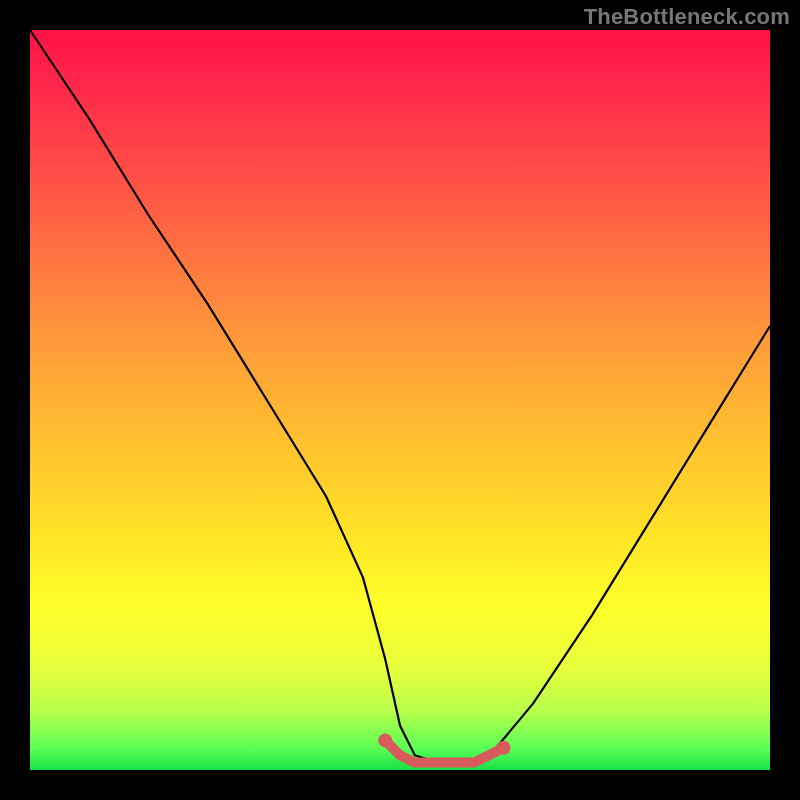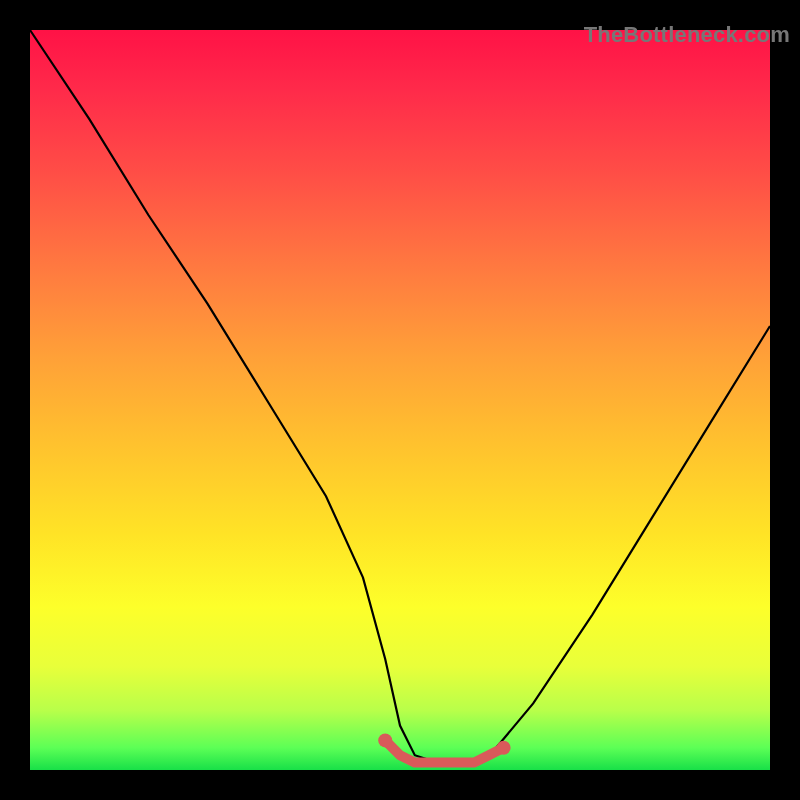--- a/index.html
+++ b/index.html
@@ -33,21 +33,21 @@
       #ffe326 68%,
       #fdff2a 78%,
       #e8ff3a 86%,
       #b8ff4a 92%,
       #5cff56 97%,
       #18e048 100%
     );
   }
   .watermark {
     position: absolute;
-    top: 22px;
+    top: 4px;
     right: 10px;
     color: #777;
     font-size: 22px;
     font-weight: 600;
     letter-spacing: 0.2px;
   }
   svg.curve {
     position: absolute;
     left: 0;
     top: 0;

